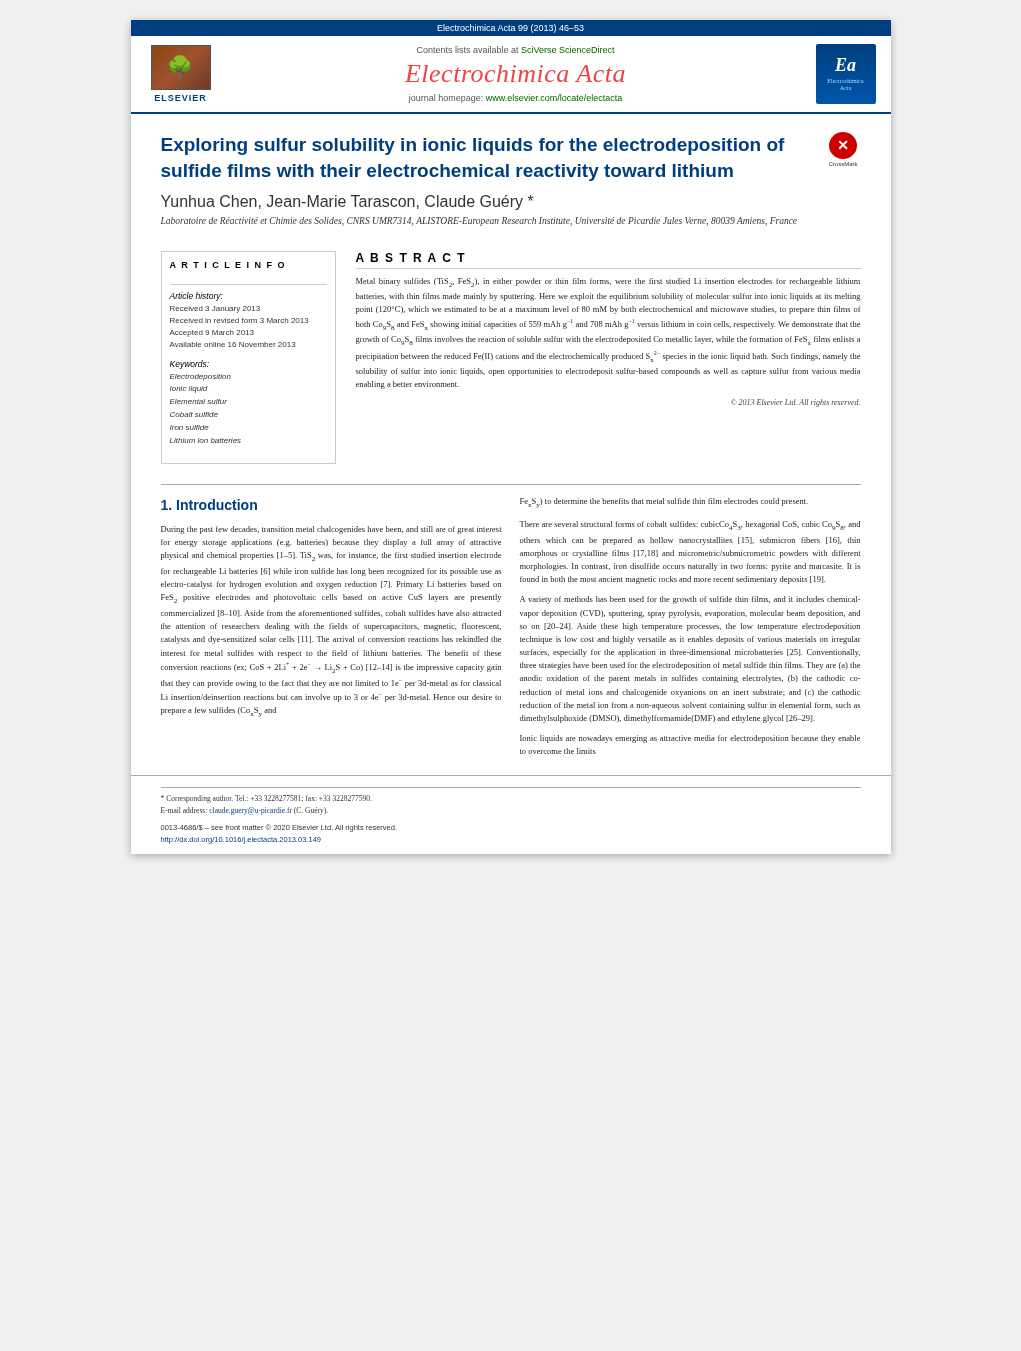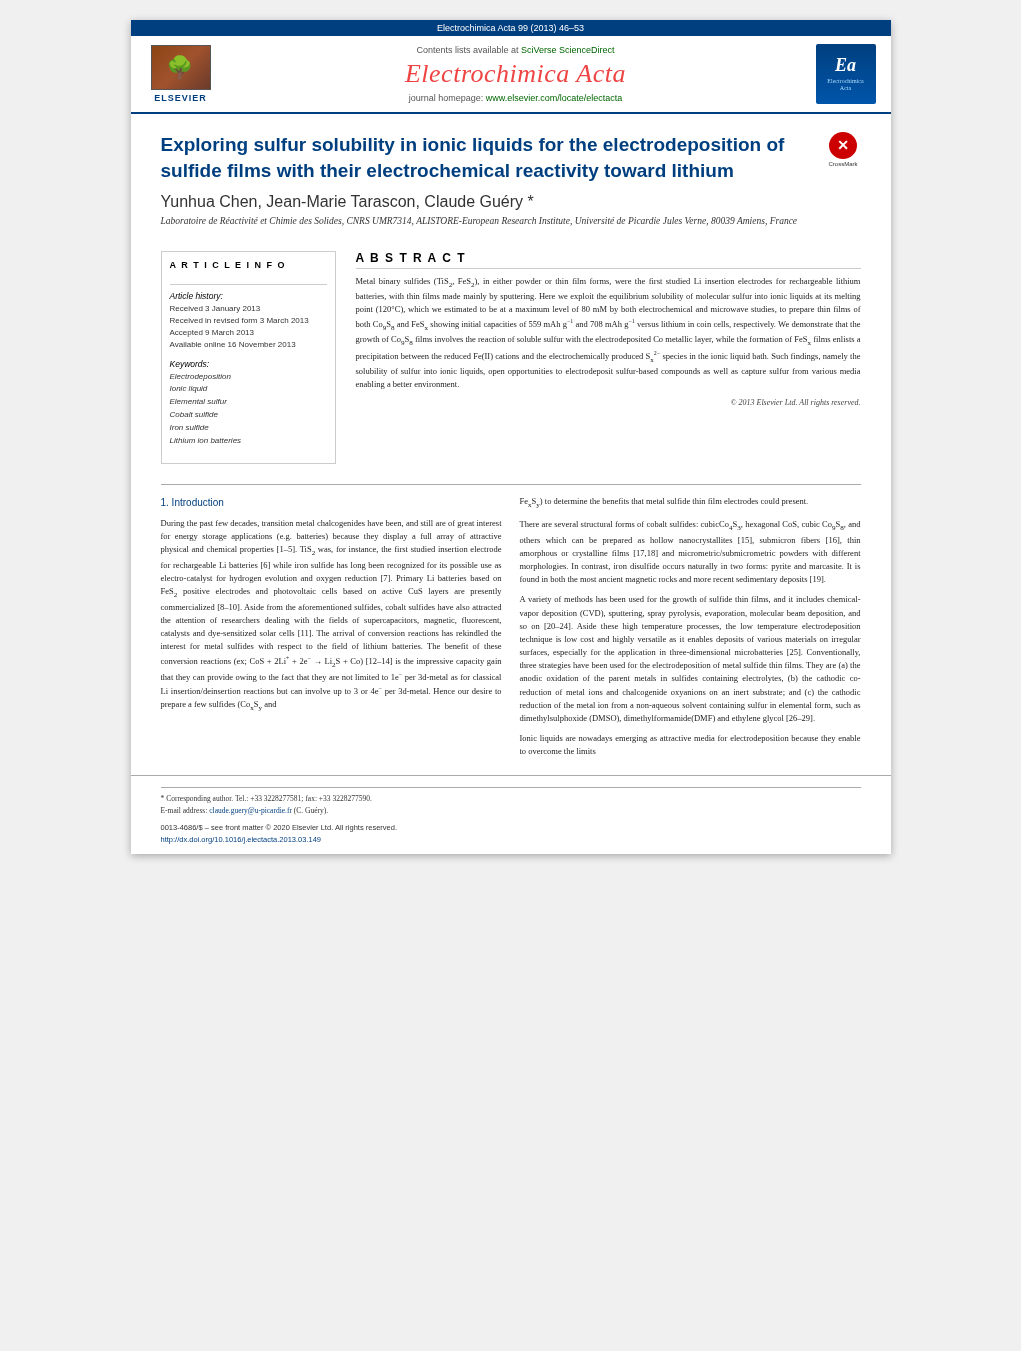--- a/index.html
+++ b/index.html
@@ -250,22 +250,22 @@
       gap: 18px;
     }
     .body-col {
       flex: 1;
       font-size: 8.5px;
       line-height: 1.55;
       color: #222;
       text-align: justify;
     }
     .section-heading {
-      font-size: 10px;
-      font-weight: normal;
+      font-size: 14px;
+      font-weight: bold;
       color: #003f7f;
       margin-bottom: 6px;
       font-family: Arial, sans-serif;
     }
     .body-para {
       margin-bottom: 7px;
       font-size: 8.5px;
       line-height: 1.55;
       text-align: justify;
     }

